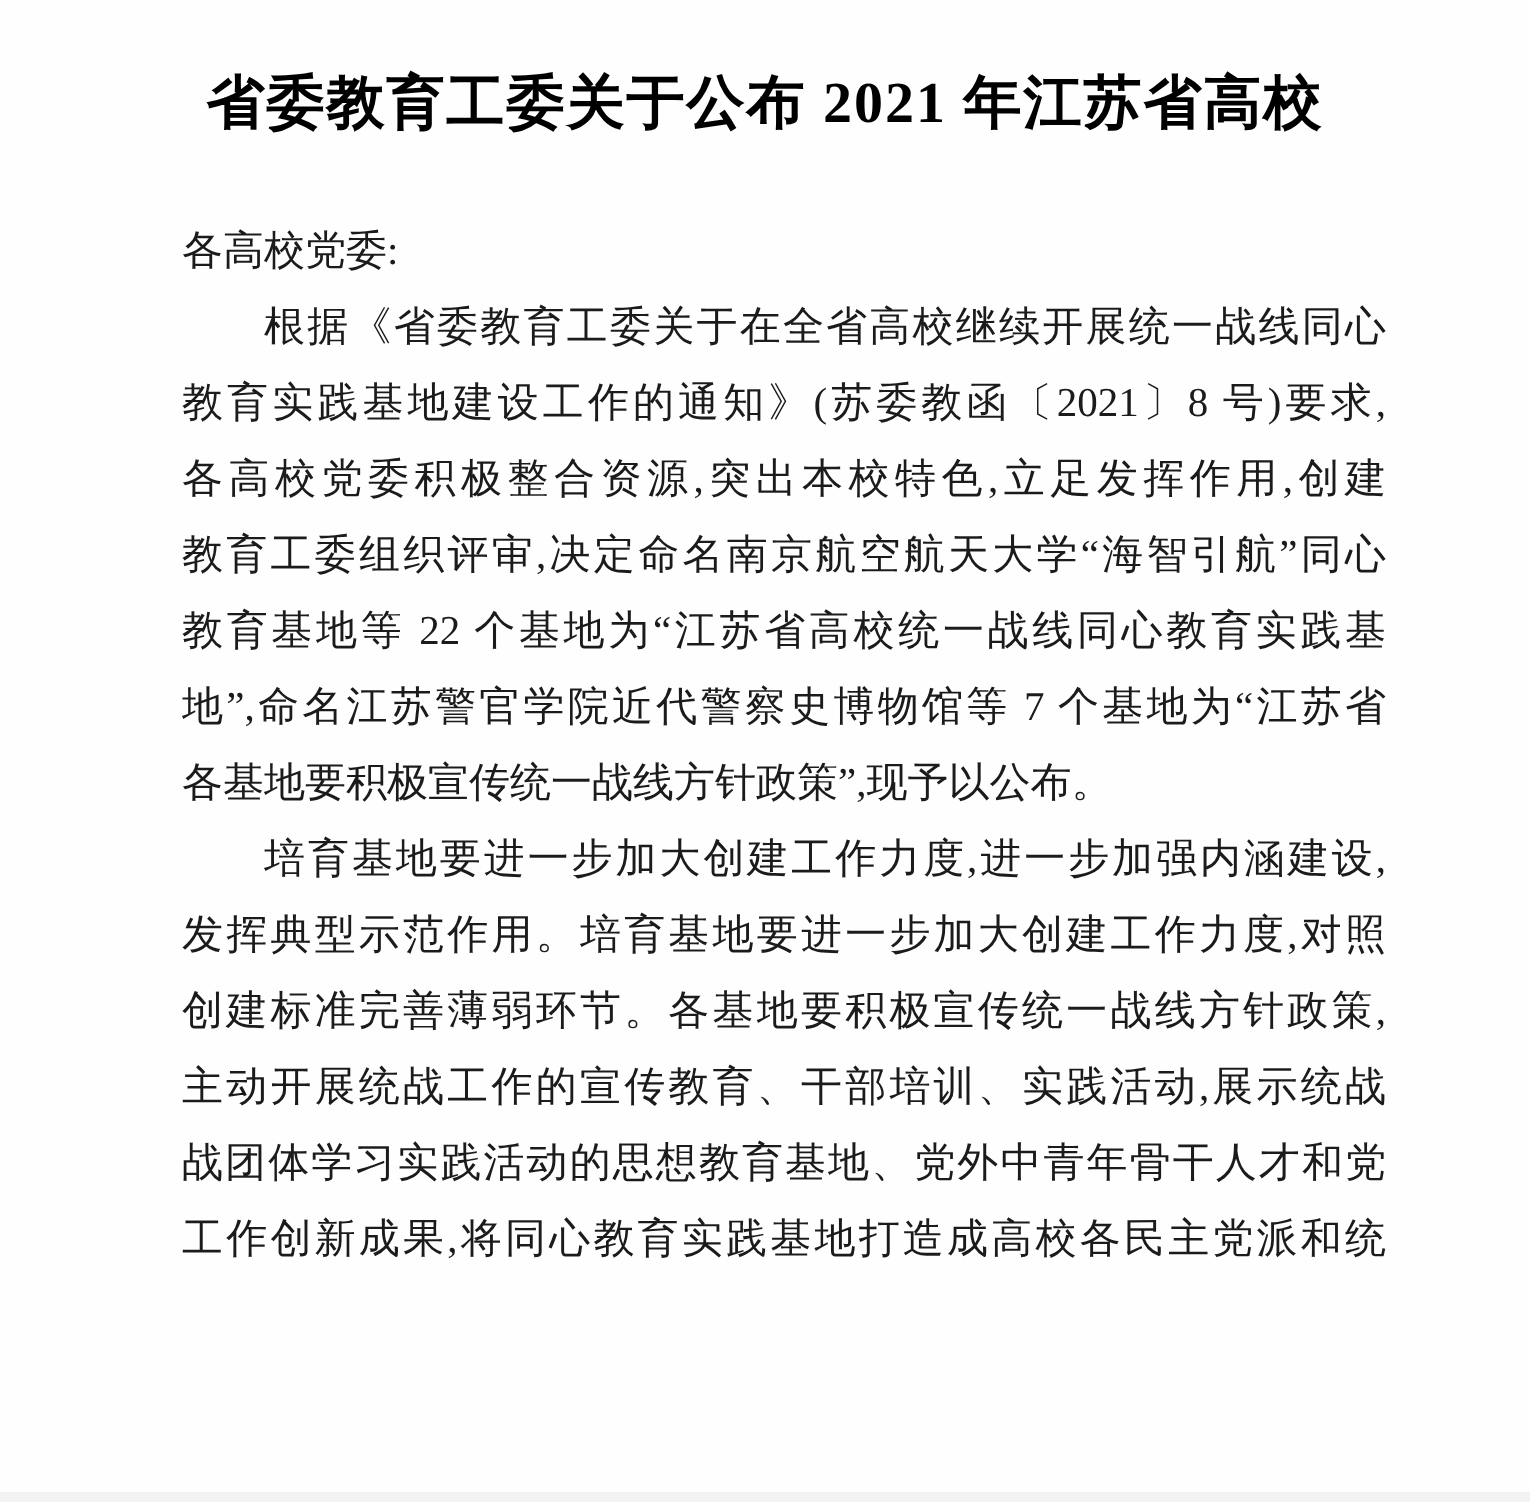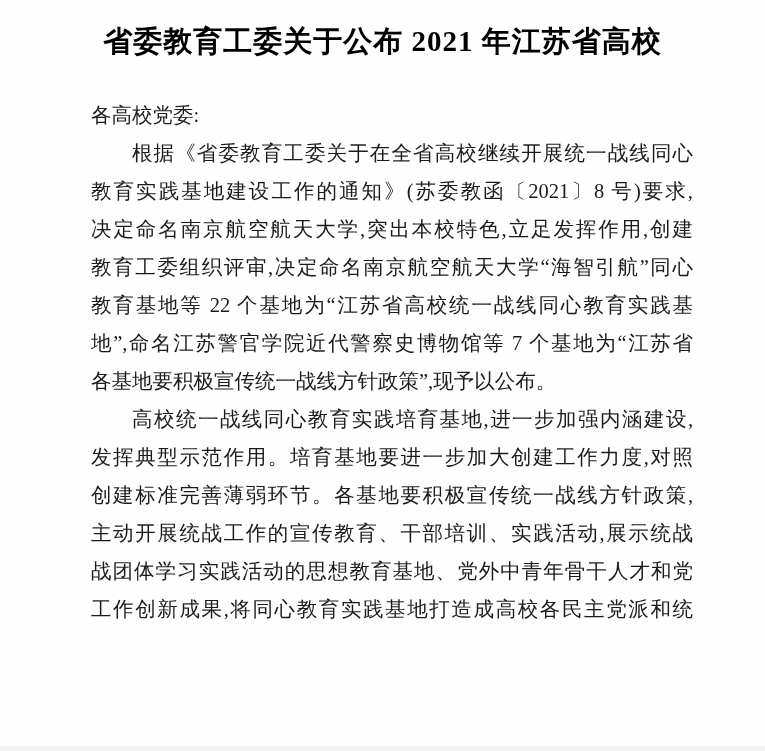--- a/index.html
+++ b/index.html
@@ -18,21 +18,21 @@
     font-family: "Liberation Serif", "DejaVu Serif", serif;
   }
   .page {
     position: relative;
     width: 765px;
     height: 751px;
     background: var(--page);
     overflow: hidden;
   }
   .title {
-    padding-top: 22px;
+    padding-top: 33px;
     text-align: center;
     font-weight: 700;
     font-size: 29px;
     line-height: 38px;
     letter-spacing: 1px;
     color: var(--title);
   }
   .body-text {
     margin: 36px 0 0 91px;
     width: 602px;
@@ -69,26 +69,26 @@
 
 <div class="page">
   <header class="title">
     <div class="title-line">省委教育工委关于公布 2021 年江苏省高校</div>
   </header>
 
   <main class="body-text">
       <div class="line">各高校党委:</div>
       <div class="line justify indent">根据《省委教育工委关于在全省高校继续开展统一战线同心</div>
       <div class="line justify">教育实践基地建设工作的通知》(苏委教函〔2021〕8 号)要求,</div>
-      <div class="line justify">决定命名南京航空航天大学,突出本校特色,立足发挥作用,创建</div>
+      <div class="line justify">各高校党委积极整合资源,突出本校特色,立足发挥作用,创建</div>
       <div class="line justify">教育工委组织评审,决定命名南京航空航天大学“海智引航”同心</div>
       <div class="line justify">教育基地等 22 个基地为“江苏省高校统一战线同心教育实践基</div>
       <div class="line justify">地”,命名江苏警官学院近代警察史博物馆等 7 个基地为“江苏省</div>
       <div class="line">各基地要积极宣传统一战线方针政策”,现予以公布。</div>
-      <div class="line justify indent">高校统一战线同心教育实践培育基地,进一步加强内涵建设,</div>
+      <div class="line justify indent">培育基地要进一步加大创建工作力度,进一步加强内涵建设,</div>
       <div class="line justify">发挥典型示范作用。培育基地要进一步加大创建工作力度,对照</div>
       <div class="line justify">创建标准完善薄弱环节。各基地要积极宣传统一战线方针政策,</div>
       <div class="line justify">主动开展统战工作的宣传教育、干部培训、实践活动,展示统战</div>
       <div class="line justify">战团体学习实践活动的思想教育基地、党外中青年骨干人才和党</div>
       <div class="line justify">工作创新成果,将同心教育实践基地打造成高校各民主党派和统</div>
     </main>
 
   <div class="page-bottom-edge"></div>
 </div>
 

